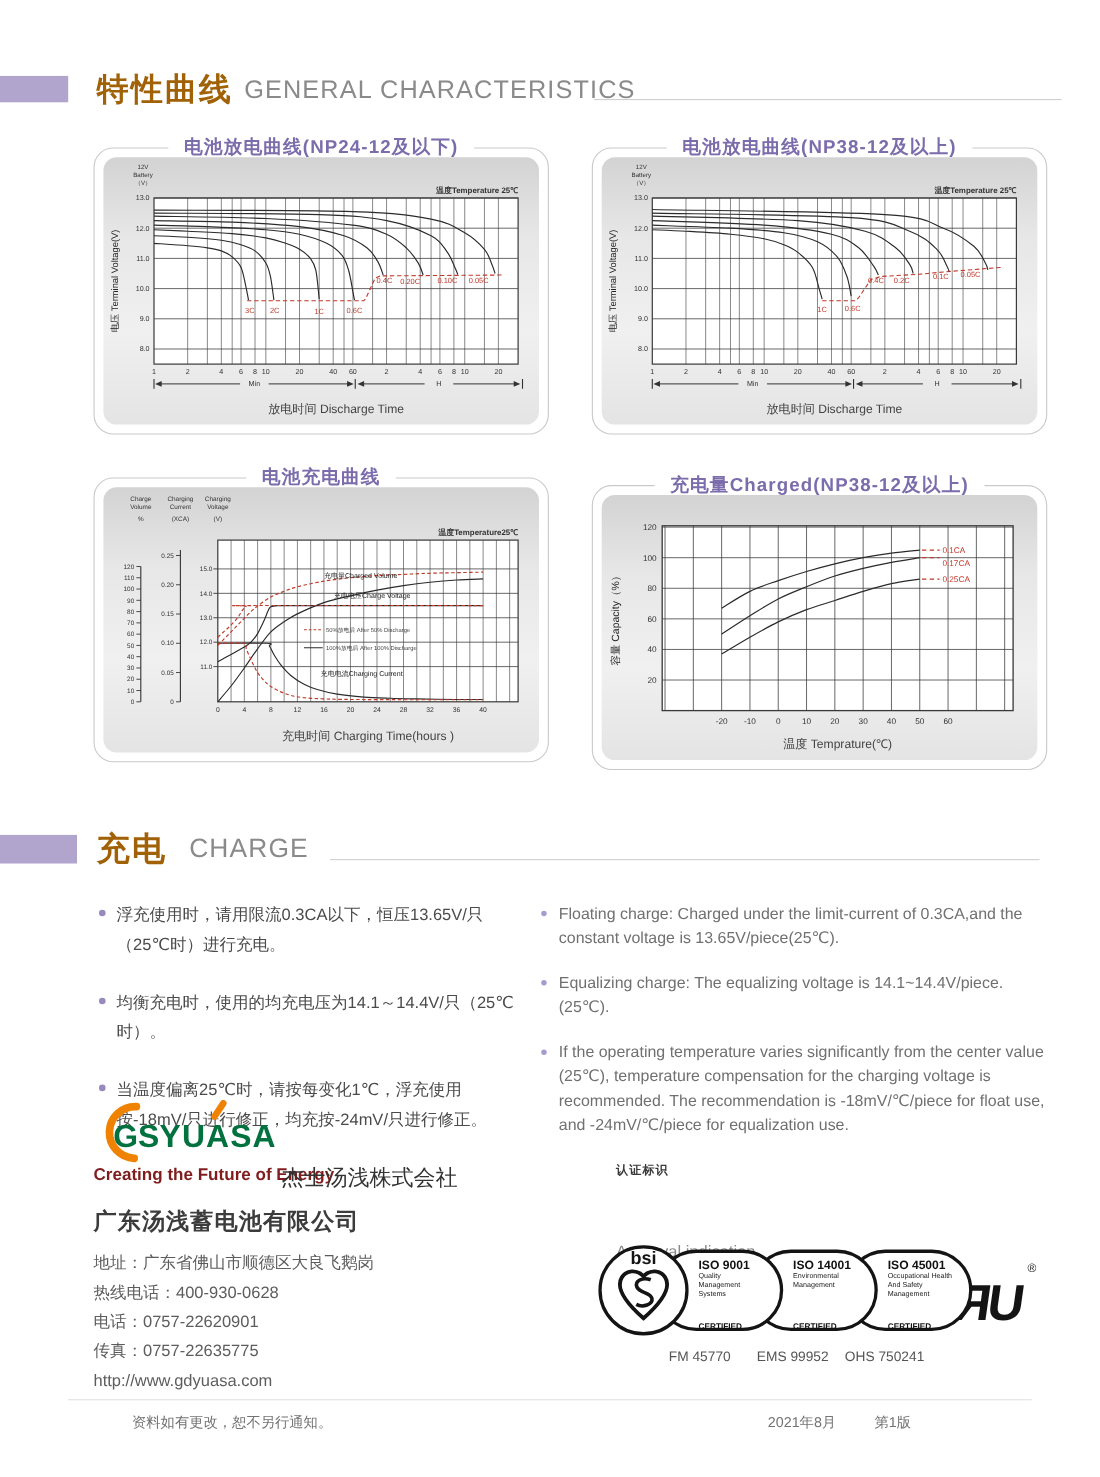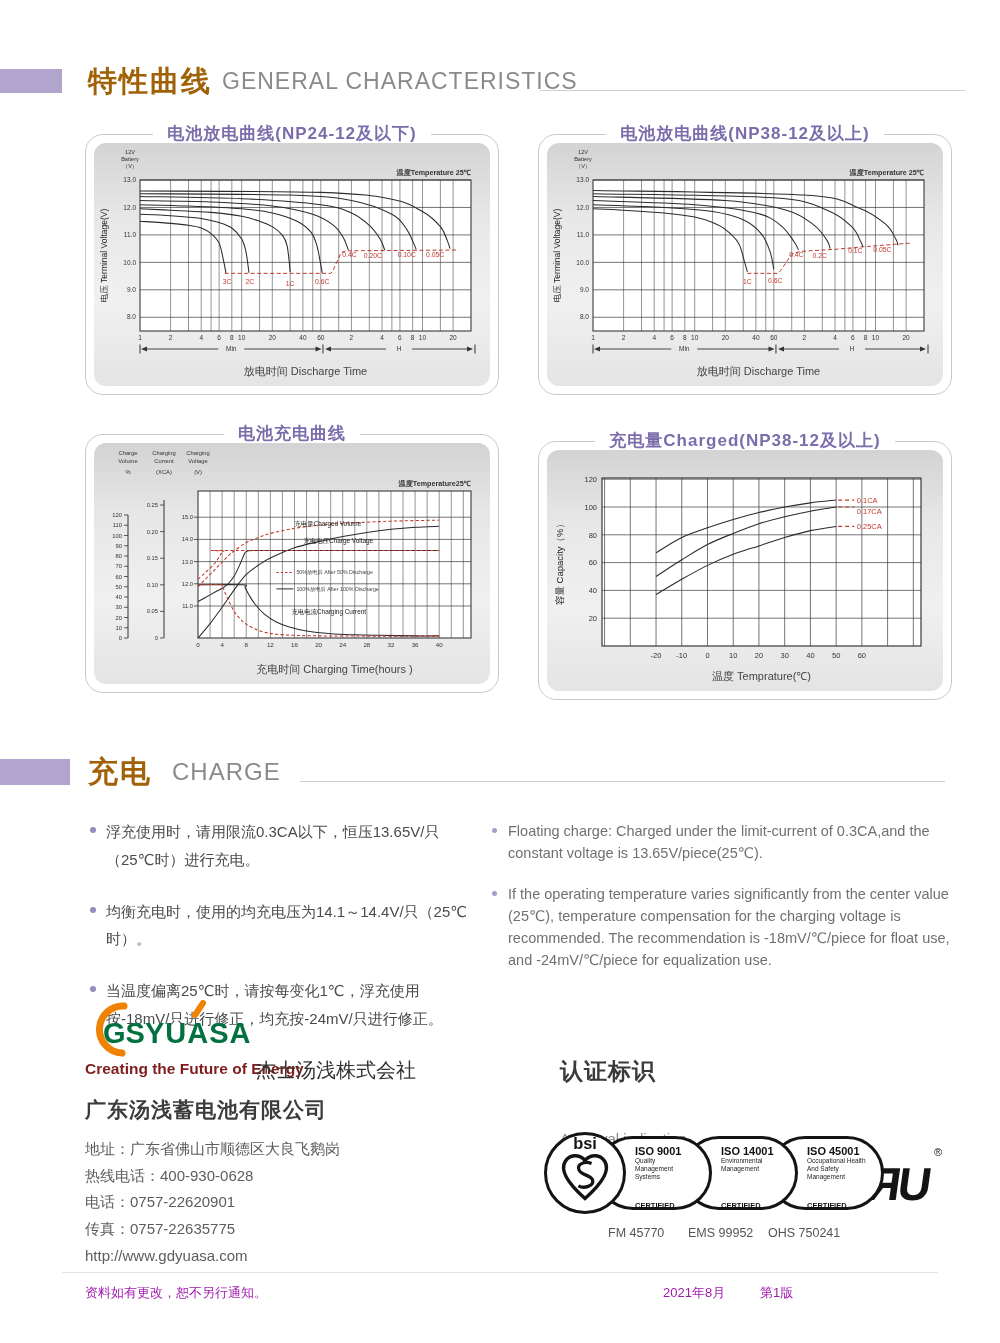--- a/index.html
+++ b/index.html
@@ -26,34 +26,34 @@
                     border-radius:50%;background:#988abd;}
   .blist-cn li{font-size:15px;color:#4b4b4b;line-height:1.85;margin-bottom:24px;}
   .blist-en li{font-size:14.5px;color:#707070;line-height:1.52;margin-bottom:19px;}
   .blist-en li::before{width:5px;height:5px;top:8px;background:#a99bce;}
   
   .tagline{font-size:15.5px;font-weight:bold;color:#7f1d1d;}
   .jp-name{font-size:20px;color:#333;}
   .cn-name{font-size:21px;font-weight:bold;color:#3c3c3c;letter-spacing:1px;}
   .addr div{font-size:15px;color:#5d5d5d;line-height:1.78;}
   
-  .appr-cn{font-size:23px;font-weight:bold;color:#3a3a3a;letter-spacing:1px;}
+  .appr-cn{font-size:11px;font-weight:bold;color:#3a3a3a;letter-spacing:1px;}
   .appr-en{font-size:15px;color:#8a8a8a;}
   .band{position:absolute;display:flex;align-items:center;}
   .bsi-circle{width:76px;height:76px;border:3px solid #141414;border-radius:50%;background:#fff;
               position:relative;z-index:5;flex:none;}
   .iso-panel{height:74px;border:3px solid #141414;border-radius:37px;background:#fff;
              margin-left:-30px;padding:6px 10px 0 36px;box-sizing:border-box;width:116px;flex:none;}
   .iso-panel.z3{z-index:3}.iso-panel.z2{z-index:2}.iso-panel.z1{z-index:1}
   .iso-name{font-size:11px;font-weight:bold;color:#111;}
   .iso-desc{font-size:6.5px;color:#222;line-height:1.25;}
   .iso-cert{font-size:7.5px;font-weight:bold;color:#111;margin-top:20px;}
   .code-row span{position:absolute;font-size:12.5px;color:#555;}
   
-  .foot-text{font-size:13px;color:#a21caf;}
+  .foot-text{font-size:13px;color:#737373;margin-left:35px;}
 </style>
 </head>
 <body>
 
 <div class="page">
 
   <div class="sec-block" style="top:69px;width:62px;height:24px;"></div>
   <div class="abs sec-cn" style="left:88px;top:62px;font-size:29px;">特性曲线</div>
   <div class="abs sec-en" style="left:222px;top:68px;font-size:23px;">GENERAL CHARACTERISTICS</div>
   <div class="rule" style="left:540px;top:90px;width:425px;"></div>
@@ -429,20 +429,21 @@
   <div class="rule" style="left:300px;top:781px;width:645px;"></div>
 
   <ul class="blist blist-cn abs" style="left:88px;top:818px;width:392px;">
     <li>浮充使用时，请用限流0.3CA以下，恒压13.65V/只（25℃时）进行充电。</li>
     <li>均衡充电时，使用的均充电压为14.1～14.4V/只（25℃时）。</li>
     <li>当温度偏离25℃时，请按每变化1℃，浮充使用按-18mV/只进行修正，均充按-24mV/只进行修正。</li>
   </ul>
 
   <ul class="blist blist-en abs" style="left:490px;top:820px;width:462px;">
     <li>Floating charge: Charged under the limit-current of 0.3CA,and the constant voltage is 13.65V/piece(25℃).</li>
+    <li>Equalizing charge: The equalizing voltage is 14.1~14.4V/piece. (25℃).</li>
     <li>If the operating temperature varies significantly from the center value (25℃), temperature compensation for the charging voltage is recommended. The recommendation is -18mV/℃/piece for float use, and -24mV/℃/piece for equalization use.</li>
   </ul>
 
   <svg class="abs" style="left:82px;top:1000px;" width="230" height="60" viewBox="0 0 230 60">
     <path d="M42,6 A23,23 0 1 0 40,53" fill="none" stroke="#ef8200" stroke-width="7" stroke-linecap="round"></path>
     <line x1="121" y1="3" x2="113" y2="15" stroke="#ef8200" stroke-width="6" stroke-linecap="round"></line>
     <text x="21" y="43" font-size="29" font-weight="bold" fill="#00713f" letter-spacing="0">GS</text>
     <text x="63" y="43" font-size="29" font-weight="bold" fill="#00713f" letter-spacing="1">YUASA</text>
   </svg>
   <div class="abs tagline" style="left:85px;top:1060px;">Creating the Future of Energy</div>

